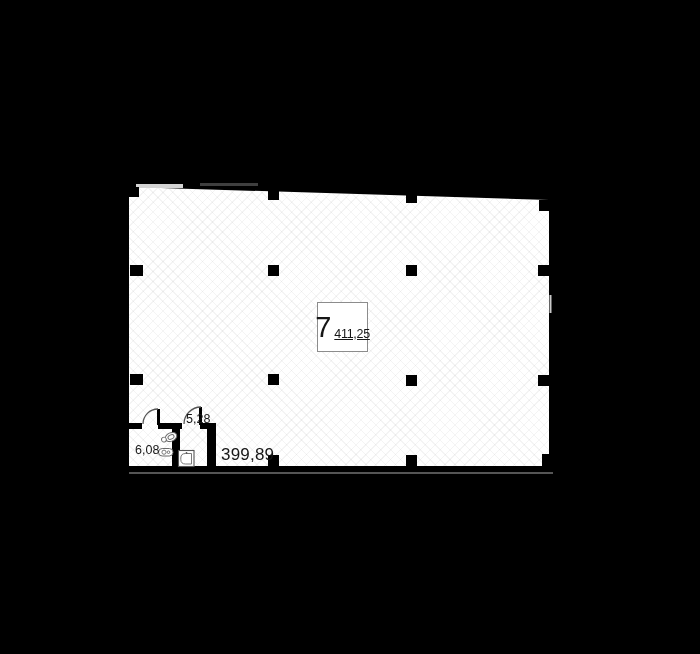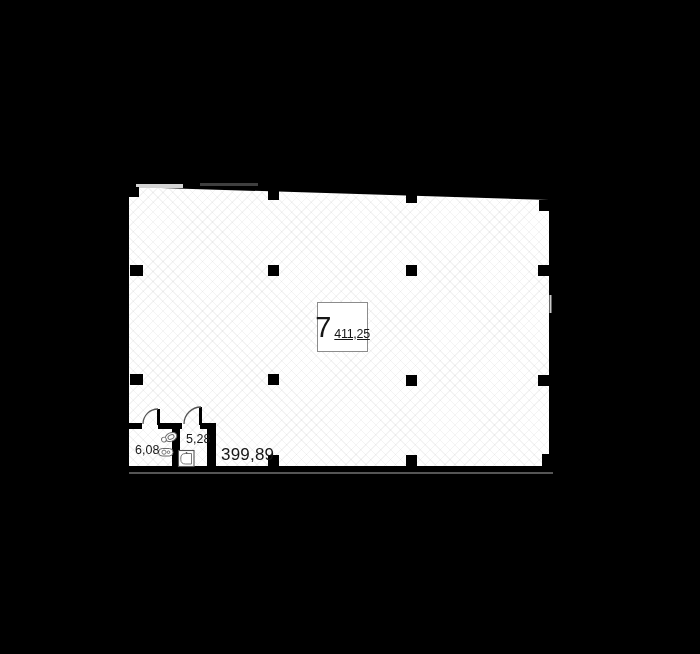--- a/index.html
+++ b/index.html
@@ -33,21 +33,21 @@
     position:absolute;left:317px;top:302px;width:51px;height:50px;
     background:#ffffff;border:1px solid var(--label_box_border);
     box-sizing:border-box;display:flex;align-items:center;justify-content:center;gap:4px;
     color:var(--text);
   }
   .unit-number{font-size:29px;line-height:1;font-weight:400;letter-spacing:-1px;}
   .unit-area{font-size:12.5px;letter-spacing:-0.3px;margin-top:13px;text-decoration:underline;}
   .plan-text{position:absolute;color:var(--text);white-space:nowrap;}
   .t-main{left:221px;top:445px;font-size:17px;letter-spacing:0.2px;text-align:center;}
   .t-r1{left:135px;top:443px;font-size:12.5px;}
-  .t-r2{left:186px;top:432px;font-size:12.5px;}
+  .t-r2{left:186px;top:412px;font-size:12.5px;}
 </style>
 </head>
 <body>
 
 <div class="screen">
 
   <div class="floor"></div>
 
   <div class="accent" style="left:136px;top:184px;width:47px;height:4px;background:#d4d4d4;"></div>
   <div class="accent" style="left:200px;top:183px;width:58px;height:3px;background:#3f3f3f;"></div>

